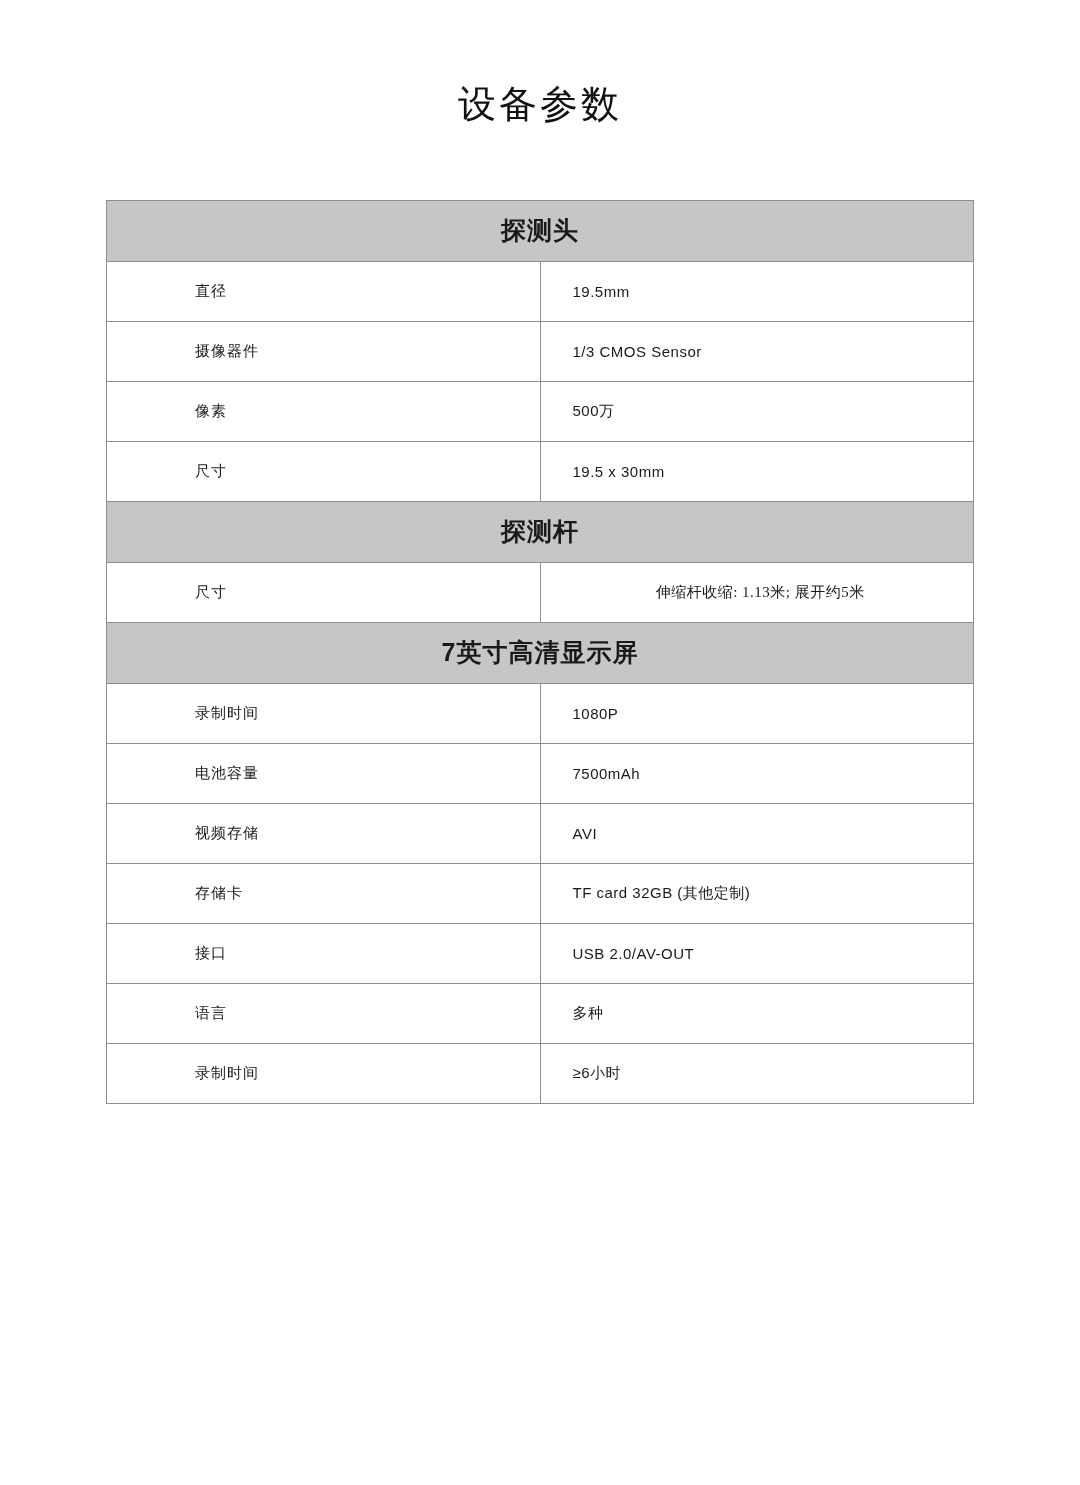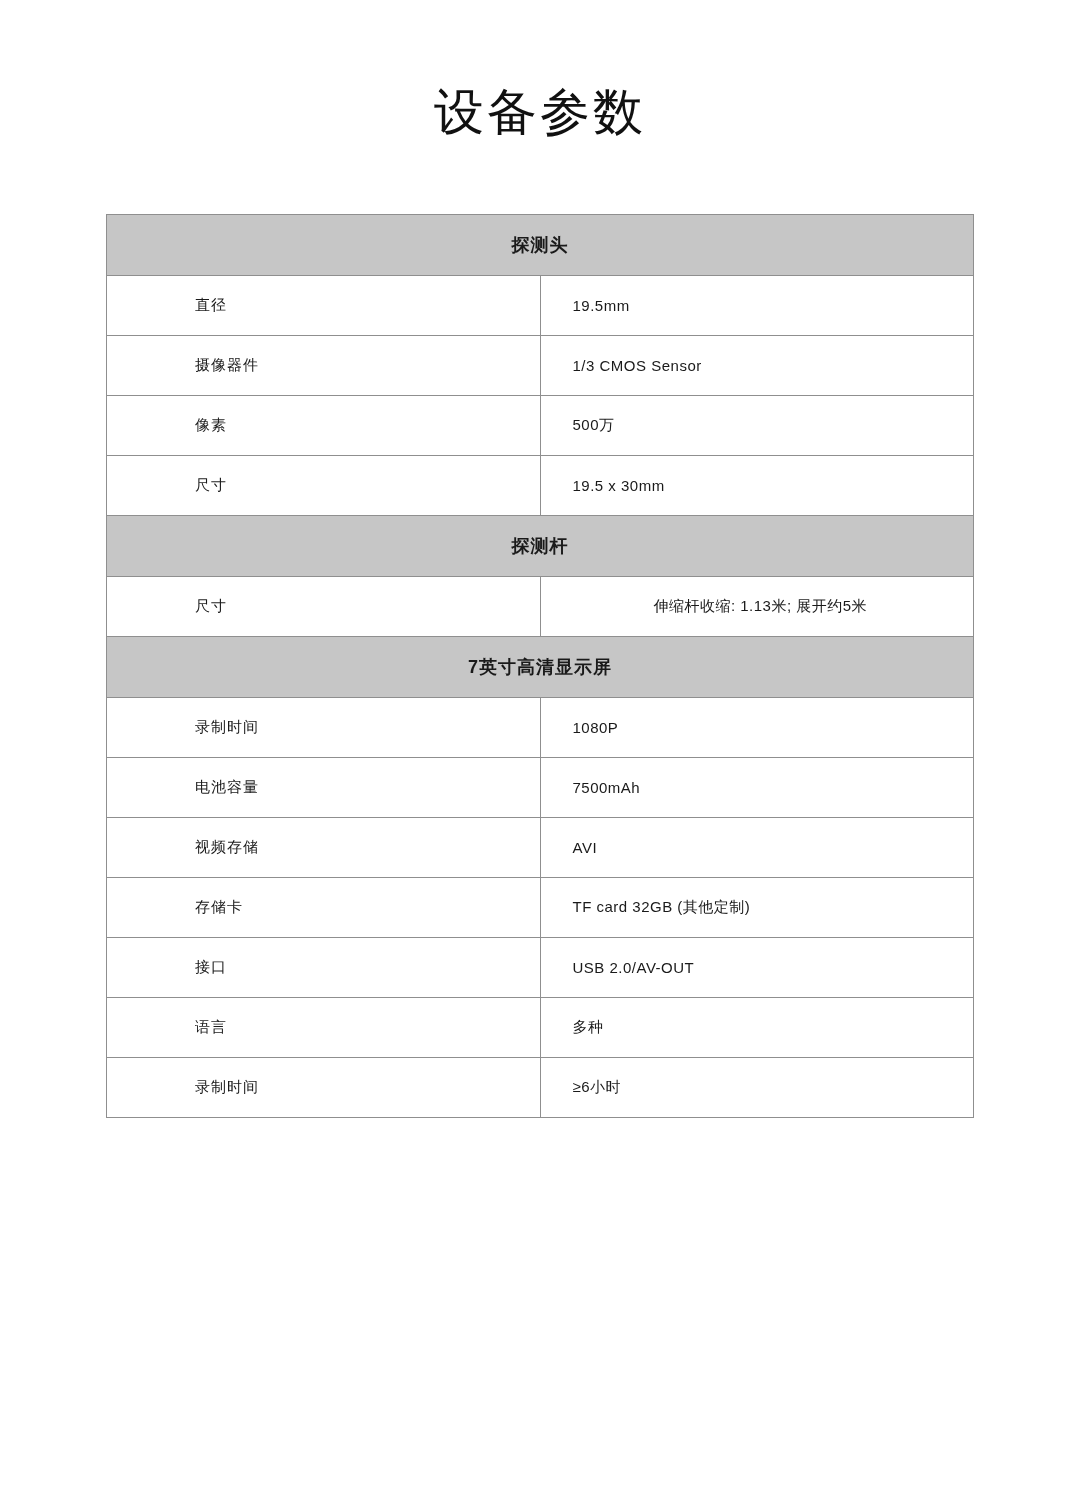--- a/index.html
+++ b/index.html
@@ -15,21 +15,21 @@
     -webkit-font-smoothing: antialiased;
   }
   .page {
     width: 1080px;
     height: 1485px;
     position: relative;
     box-sizing: border-box;
   }
   .doc-title {
     text-align: center;
-    font-size: 50px;
+    font-size: 38px;
     font-weight: 400;
     letter-spacing: 3px;
     color: #111111;
     margin: 0;
     padding-top: 82px;
     line-height: 1.2;
   }
   .spec-table-wrap {
     margin: 0 auto;
     padding-top: 72px;
@@ -44,39 +44,40 @@
     border: 1px solid #8f8f8f;
     font-size: 15px;
     color: #1a1a1a;
     height: 60px;
     vertical-align: middle;
   }
   tr.section-row td {
     background: #c6c6c6;
     text-align: center;
     font-weight: 700;
-    font-size: 18px;
+    font-size: 25px;
     letter-spacing: 1px;
     height: 58px;
   }
   td.label-cell {
     width: 345px;
     padding-left: 88px;
     box-sizing: border-box;
     font-weight: 400;
     letter-spacing: 1px;
   }
   td.value-cell {
     padding-left: 32px;
     box-sizing: border-box;
     letter-spacing: 0.5px;
   }
   td.value-cell.center {
     text-align: center;
     padding-left: 8px;
+    font-family: Liberation Serif, serif;
   }
 </style>
 </head>
 <body>
 
 <div class="page">
 
   <h1 class="doc-title">设备参数</h1>
 
   <div class="spec-table-wrap">

